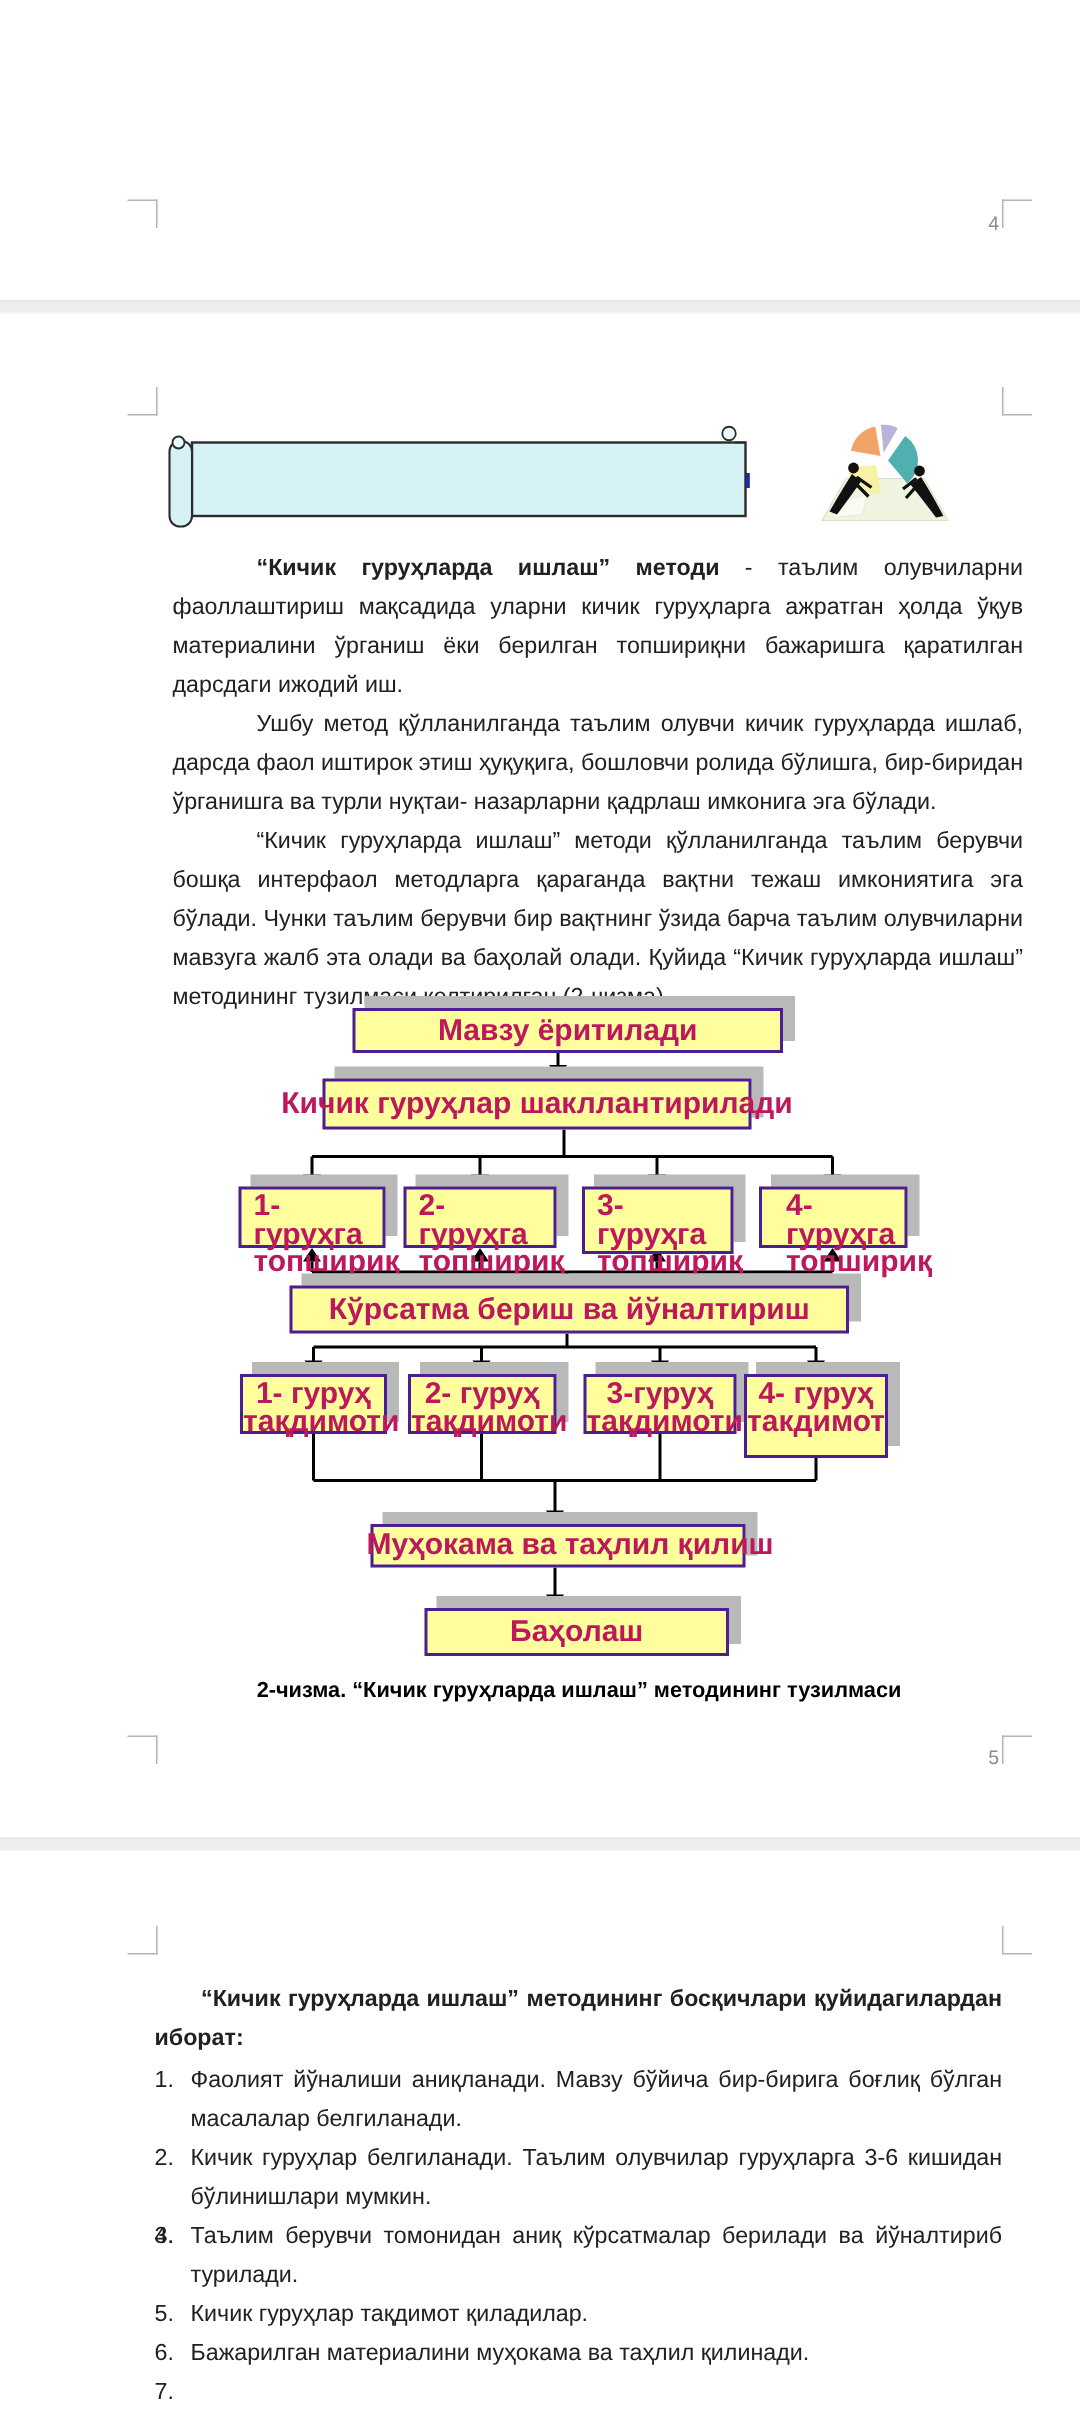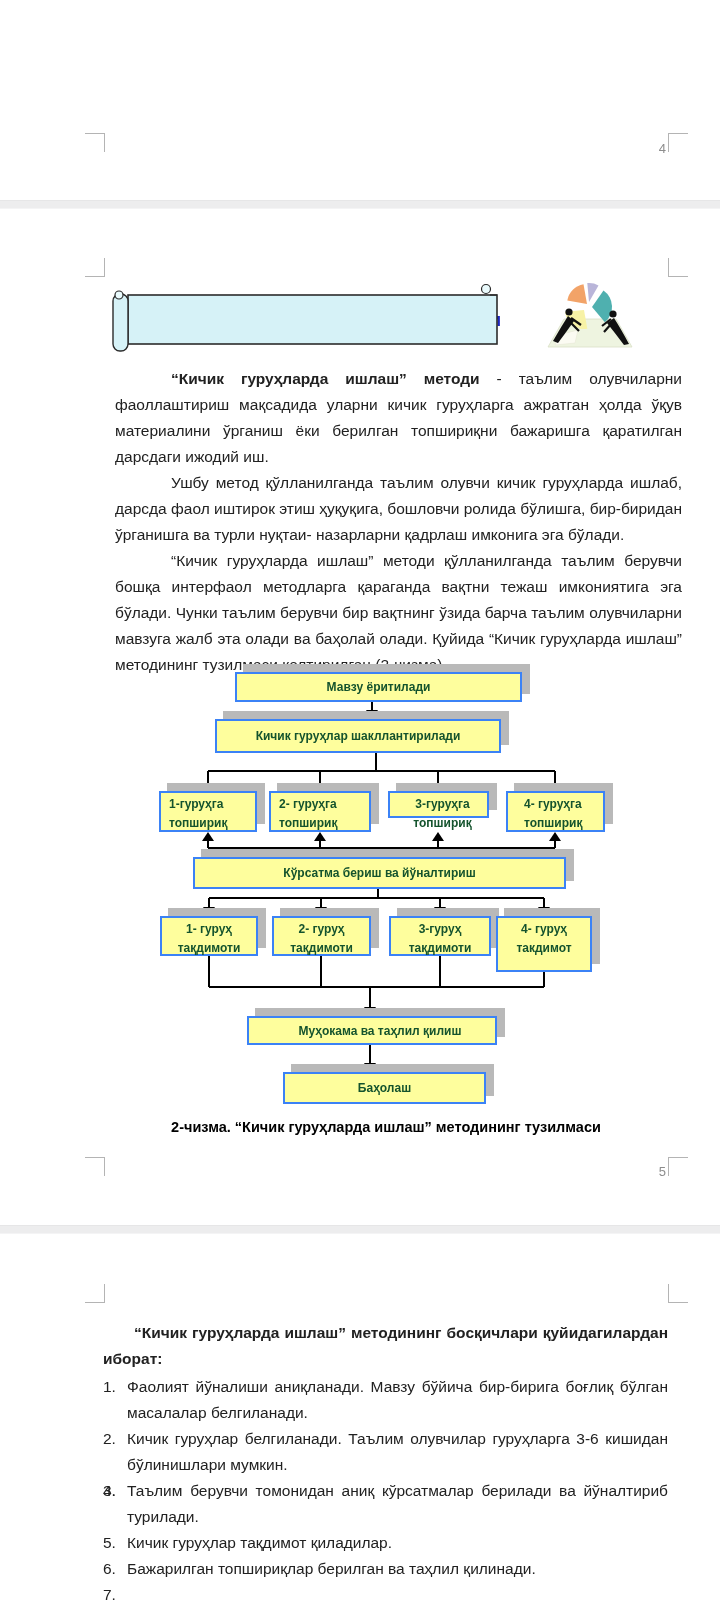--- a/index.html
+++ b/index.html
@@ -23,23 +23,23 @@
   .banner-text{position:absolute;left:128px;top:297px;width:369px;height:46px;
     display:flex;align-items:center;justify-content:center;
     font-weight:bold;font-size:19px;letter-spacing:.2px;color:#1c24c0;white-space:nowrap;}
 
   
   .bodytext{position:absolute;left:83px;top:366px;width:567px;
     font-size:15.5px;line-height:26px;text-align:justify;color:#212121;margin-left:32px;}
   .bodytext p{margin:0;text-indent:56px;}
 
   
-  .node{position:absolute;background:#fefe9d;border:2px solid #3b82f6;
+  .node{position:absolute;background:#fefe9d;border:2px solid #4c1d95;
     box-shadow:8px -8px 0 #b9b9b9;box-sizing:border-box;
-    font-weight:bold;font-size:12px;color:#14532d;z-index:2;}
+    font-weight:bold;font-size:20px;color:#be185d;z-index:2;}
   .node.center{display:flex;align-items:center;justify-content:center;text-align:center;white-space:nowrap;}
   .node.twol{line-height:18.5px;padding-top:2px;}
   .node.lft{text-align:left;padding-left:8px;}
   .node.ctr2{text-align:center;}
   .caption{position:absolute;left:104px;top:1119px;width:564px;text-align:center;
     font-weight:bold;font-size:14.5px;color:#000000;}
 
   
   .page6{position:absolute;left:103px;top:1320px;width:565px;
     font-size:15.5px;line-height:26px;color:#212121;}
@@ -122,21 +122,21 @@
     <polygon points="364,1007 376,1007 370,1016"></polygon>
     <polygon points="364,1063 376,1063 370,1072"></polygon>
   </g>
 </svg>
 
 <div class="node center" style="left:235px;top:672px;width:287px;height:30px;">Мавзу ёритилади</div>
 <div class="node center" style="left:215px;top:719px;width:286px;height:34px;">Кичик гуруҳлар шакллантирилади</div>
 
 <div class="node twol lft" style="left:159px;top:791px;width:98px;height:41px;">1-гуруҳга топшириқ</div>
 <div class="node twol lft" style="left:269px;top:791px;width:102px;height:41px;">2- гуруҳга топшириқ</div>
-<div class="node twol lft" style="left:388px;top:791px;width:101px;height:27px;text-align:center;">3-гуруҳга топшириқ</div>
+<div class="node twol lft" style="left:388px;top:791px;width:101px;height:45px;">3-гуруҳга топшириқ</div>
 <div class="node twol lft" style="left:506px;top:791px;width:99px;height:41px;padding-left:16px;">4- гуруҳга топшириқ</div>
 
 <div class="node center" style="left:193px;top:857px;width:373px;height:32px;">Кўрсатма бериш ва йўналтириш</div>
 
 <div class="node twol ctr2" style="left:160px;top:916px;width:98px;height:40px;">1- гуруҳ тақдимоти</div>
 <div class="node twol ctr2" style="left:272px;top:916px;width:99px;height:40px;">2- гуруҳ тақдимоти</div>
 <div class="node twol ctr2" style="left:389px;top:916px;width:102px;height:40px;">3-гуруҳ тақдимоти</div>
 <div class="node twol ctr2" style="left:496px;top:916px;width:96px;height:56px;">4- гуруҳ такдимот</div>
 
 <div class="node center" style="left:247px;top:1016px;width:250px;height:29px;padding-left:16px;">Муҳокама ва таҳлил қилиш</div>
@@ -154,18 +154,18 @@
 <div class="mark bl abs" style="left:668px;top:1284px;"></div>
 
 <div class="page6">
   <p class="heading">“Кичик гуруҳларда ишлаш” методининг босқичлари қуйидагилардан иборат:</p>
   <div class="olist">
     <div class="li"><span class="num">1.</span><span>Фаолият йўналиши аниқланади. Мавзу бўйича бир-бирига боғлиқ бўлган масалалар белгиланади.</span></div>
     <div class="li"><span class="num">2.</span><span>Кичик гуруҳлар белгиланади. Таълим олувчилар гуруҳларга 3-6 кишидан бўлинишлари мумкин.</span></div>
     <div class="li"><span class="num">3.</span></div>
     <div class="li"><span class="num">4.</span><span>Таълим берувчи томонидан аниқ кўрсатмалар берилади ва йўналтириб турилади.</span></div>
     <div class="li"><span class="num">5.</span><span>Кичик гуруҳлар тақдимот қиладилар.</span></div>
-    <div class="li"><span class="num">6.</span><span>Бажарилган топшириқлар берилган ва таҳлил қилинади.</span></div>
+    <div class="li"><span class="num">6.</span><span>Бажарилган материалини муҳокама ва таҳлил қилинади.</span></div>
     <div class="li">
         <span class="num">7.</span>
       </div>
   </div>
 </div>
 
 </body></html>

